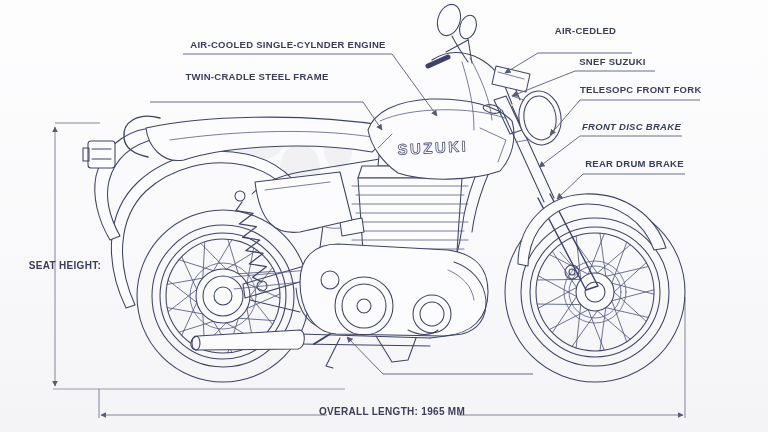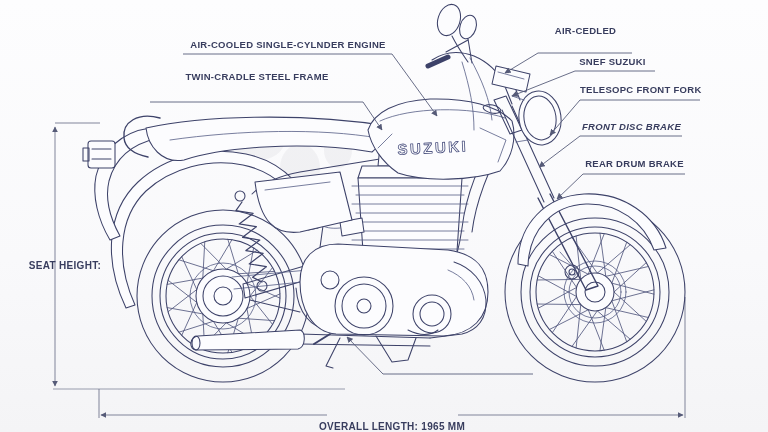--- a/index.html
+++ b/index.html
@@ -254,15 +254,15 @@
 <div class="lbl" style="left:150px;top:72px;width:214px;">TWIN-CRADLE STEEL FRAME</div>
 <div class="lbl" style="left:538px;top:26px;width:95px;">AIR-CEDLED</div>
 <div class="lbl" style="left:565px;top:57px;width:95px;">SNEF SUZUKI</div>
 <div class="lbl" style="left:580px;top:85px;width:121px;text-align:right;">TELESOPC FRONT FORK</div>
 <div class="lbl" style="left:580px;top:122px;width:103px;font-style:italic;">FRONT DISC BRAKE</div>
 <div class="lbl" style="left:583px;top:159px;width:103px;">REAR DRUM BRAKE</div>
 
 <div class="lbl small dims2" style="left:15px;top:258px;width:100px;">
   <div>SEAT HEIGHT:</div>
 </div>
-<div class="lbl small" style="left:310px;top:406px;width:164px;margin-top:15px;">OVERALL LENGTH: 1965 MM</div>
+<div class="lbl small" style="left:310px;top:406px;width:164px;">OVERALL LENGTH: 1965 MM</div>
 
 </div>
 
 </body></html>

